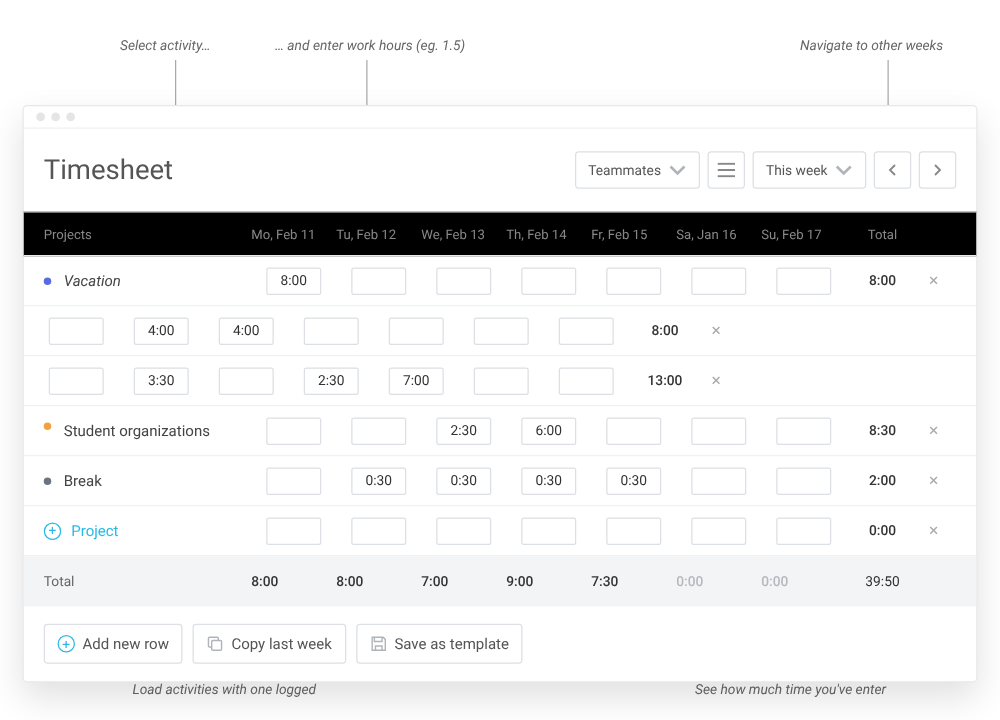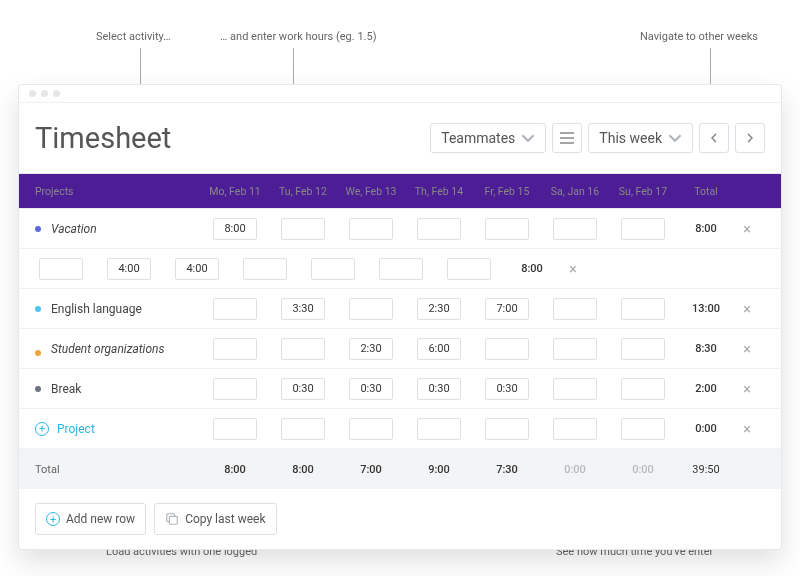--- a/index.html
+++ b/index.html
@@ -1,30 +1,30 @@
 <!DOCTYPE html>
 <html><head>
 <meta charset="utf-8">
 <style>
 *{box-sizing:border-box;margin:0;padding:0;font-family:-apple-system,BlinkMacSystemFont,"Segoe UI",Roboto,Arial,sans-serif}
 body{background:#fff;width:800px;height:576px;position:relative;font-size:12px;color:#333}
-.annotation{position:absolute;font-size:11px;color:#666;}
+.annotation{position:absolute;font-size:11px;color:#666;font-style:italic}
 .ann-line{position:absolute;background:#aaa}
 .window{position:absolute;left:18px;top:84px;width:764px;background:#fff;border:1px solid #e5e7eb;border-radius:4px;box-shadow:0 12px 28px rgba(0,0,0,0.12)}
 .titlebar{height:18px;display:flex;align-items:center;padding-left:10px;gap:5px;border-bottom:1px solid #f0f0f0}
 .titlebar span{width:7px;height:7px;border-radius:50%;background:#e5e5e5}
 .header{display:flex;align-items:center;padding:18px 16px}
-.header h1{font-size:29px;font-weight:400;color:#555;flex:1}
-.btn{border:1px solid #dcdfe4;background:#fff;border-radius:3px;height:30px;display:flex;align-items:center;padding:0 10px;font-size:14px;color:#555;cursor:pointer;gap:6px}
+.header h1{font-size:22px;font-weight:400;color:#555;flex:1}
+.btn{border:1px solid #dcdfe4;background:#fff;border-radius:3px;height:30px;display:flex;align-items:center;padding:0 10px;font-size:11px;color:#555;cursor:pointer;gap:6px}
 .btn.icon-only{padding:0;width:30px;justify-content:center}
 .header .controls{display:flex;gap:6px}
 .table{width:100%}
-.thead{display:flex;align-items:center;height:36px;background:#4c1d95;border-top:1px solid #e9ecef;border-bottom:1px solid #e9ecef;font-size:10.5px;color:#888;padding:0 8px}
+.thead{display:flex;align-items:center;height:36px;background:#000000;border-top:1px solid #e9ecef;border-bottom:1px solid #e9ecef;font-size:10.5px;color:#888;padding:0 8px}
 .col-proj{width:174px;padding-left:8px}
-.col-day{width:68px;text-align:center}
+.col-day{width:68px;}
 .col-total{width:58px;text-align:center}
 .col-x{width:24px}
 .row{display:flex;align-items:center;height:40px;border-bottom:1px solid #f0f1f3;padding:0 8px}
 .dot{width:6px;height:6px;border-radius:50%;margin-right:10px;flex-shrink:0}
 .proj-name{font-size:12px;color:#444}
 .cell{border:1px solid #dcdfe4;border-radius:2px;height:22px;width:44px;margin:0 auto;display:flex;align-items:center;justify-content:center;font-size:11px;color:#333;background:#fff}
 .total-cell{font-size:11px;color:#333;font-weight:500;text-align:center}
 .xbtn{color:#aaa;font-size:14px;text-align:center;cursor:pointer}
 .add-proj{display:flex;align-items:center;color:#29b9e6}
 .add-proj .plus{width:14px;height:14px;border:1.5px solid #29b9e6;border-radius:50%;display:flex;align-items:center;justify-content:center;font-size:11px;margin-right:8px;line-height:1}
@@ -158,24 +158,20 @@
           <div class="col-day">
             <div class="cell"></div>
           </div>
           <div class="col-day">
             <div class="cell"></div>
           </div>
           <div class="col-total total-cell">8:00</div>
           <div class="col-x xbtn">×</div>
         </div>
         <div class="row">
-          <div class="col-proj" style="display: flex; align-items: center;">
-            <span class="dot" style="background: rgb(76, 195, 240);"></span>
-            <span class="proj-name">English language</span>
-          </div>
           <div class="col-day">
             <div class="cell"></div>
           </div>
           <div class="col-day">
             <div class="cell">3:30</div>
           </div>
           <div class="col-day">
             <div class="cell"></div>
           </div>
           <div class="col-day">
@@ -187,21 +183,21 @@
           <div class="col-day">
             <div class="cell"></div>
           </div>
           <div class="col-day">
             <div class="cell"></div>
           </div>
           <div class="col-total total-cell">13:00</div>
           <div class="col-x xbtn">×</div>
         </div>
         <div class="row">
-          <div class="col-proj" style="display: flex; align-items: flex-end; font-style: italic;">
+          <div class="col-proj" style="display: flex; align-items: flex-start;">
             <span class="dot" style="background: rgb(242, 162, 60);"></span>
             <span class="proj-name">Student organizations</span>
           </div>
           <div class="col-day">
             <div class="cell"></div>
           </div>
           <div class="col-day">
             <div class="cell"></div>
           </div>
           <div class="col-day">
@@ -296,14 +292,20 @@
       <span class="plus-circ">+</span>
       <span>Add new row</span>
     </div>
     <div class="btn">
       <svg class="ficon" viewBox="0 0 16 16">
           <rect x="2" y="2" width="9" height="9" rx="1" fill="none" stroke="currentColor" stroke-width="1.3"></rect>
           <rect x="5" y="5" width="9" height="9" rx="1" fill="#fff" stroke="currentColor" stroke-width="1.3"></rect>
         </svg>
       <span>Copy last week</span>
     </div>
+    <div class="btn">
+      <svg class="ficon" viewBox="0 0 16 16">
+          <path d="M2 2h10l2 2v10H2z M4 2v4h7V2 M5 10h6v4H5z" fill="none" stroke="currentColor" stroke-width="1.3"></path>
+        </svg>
+      <span>Save as template</span>
+    </div>
   </div>
 </div>
 
 </body></html>

